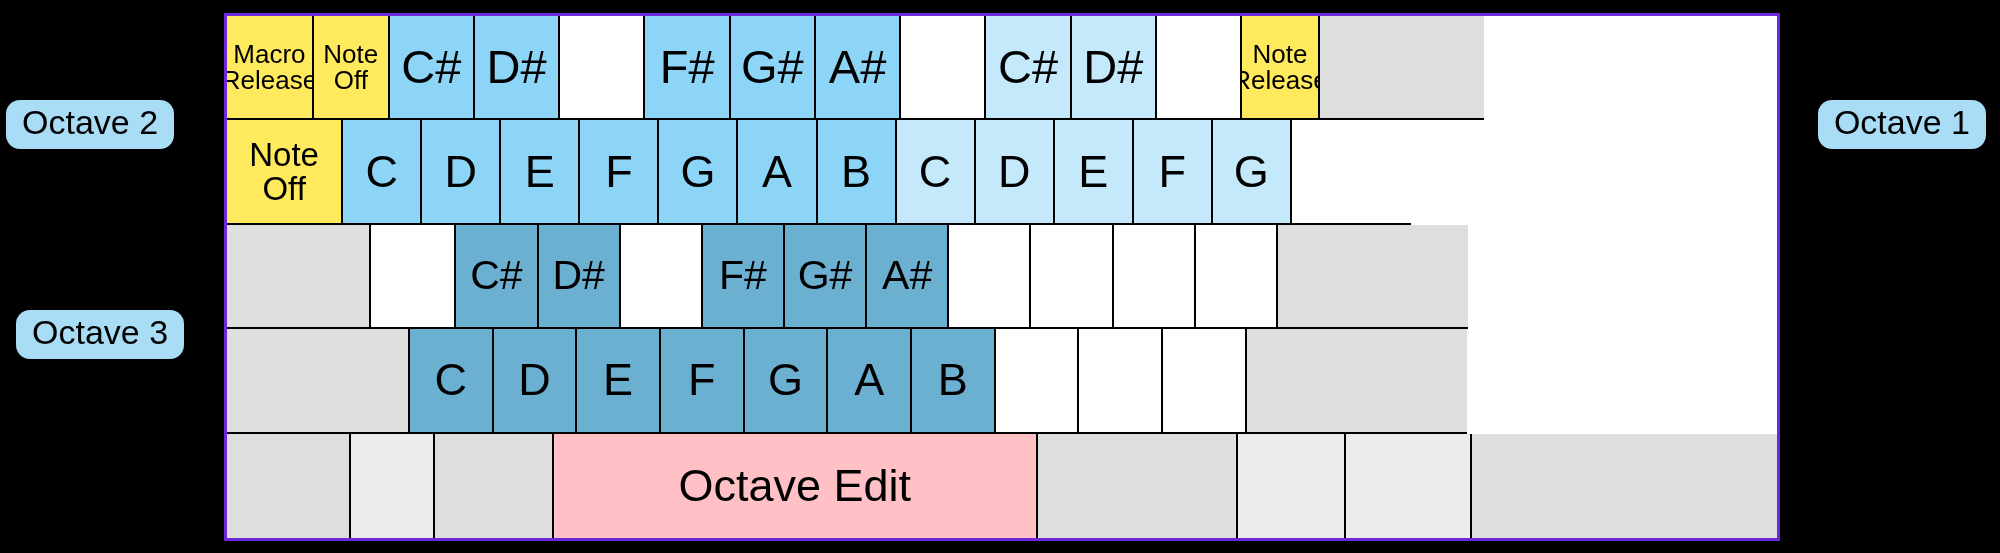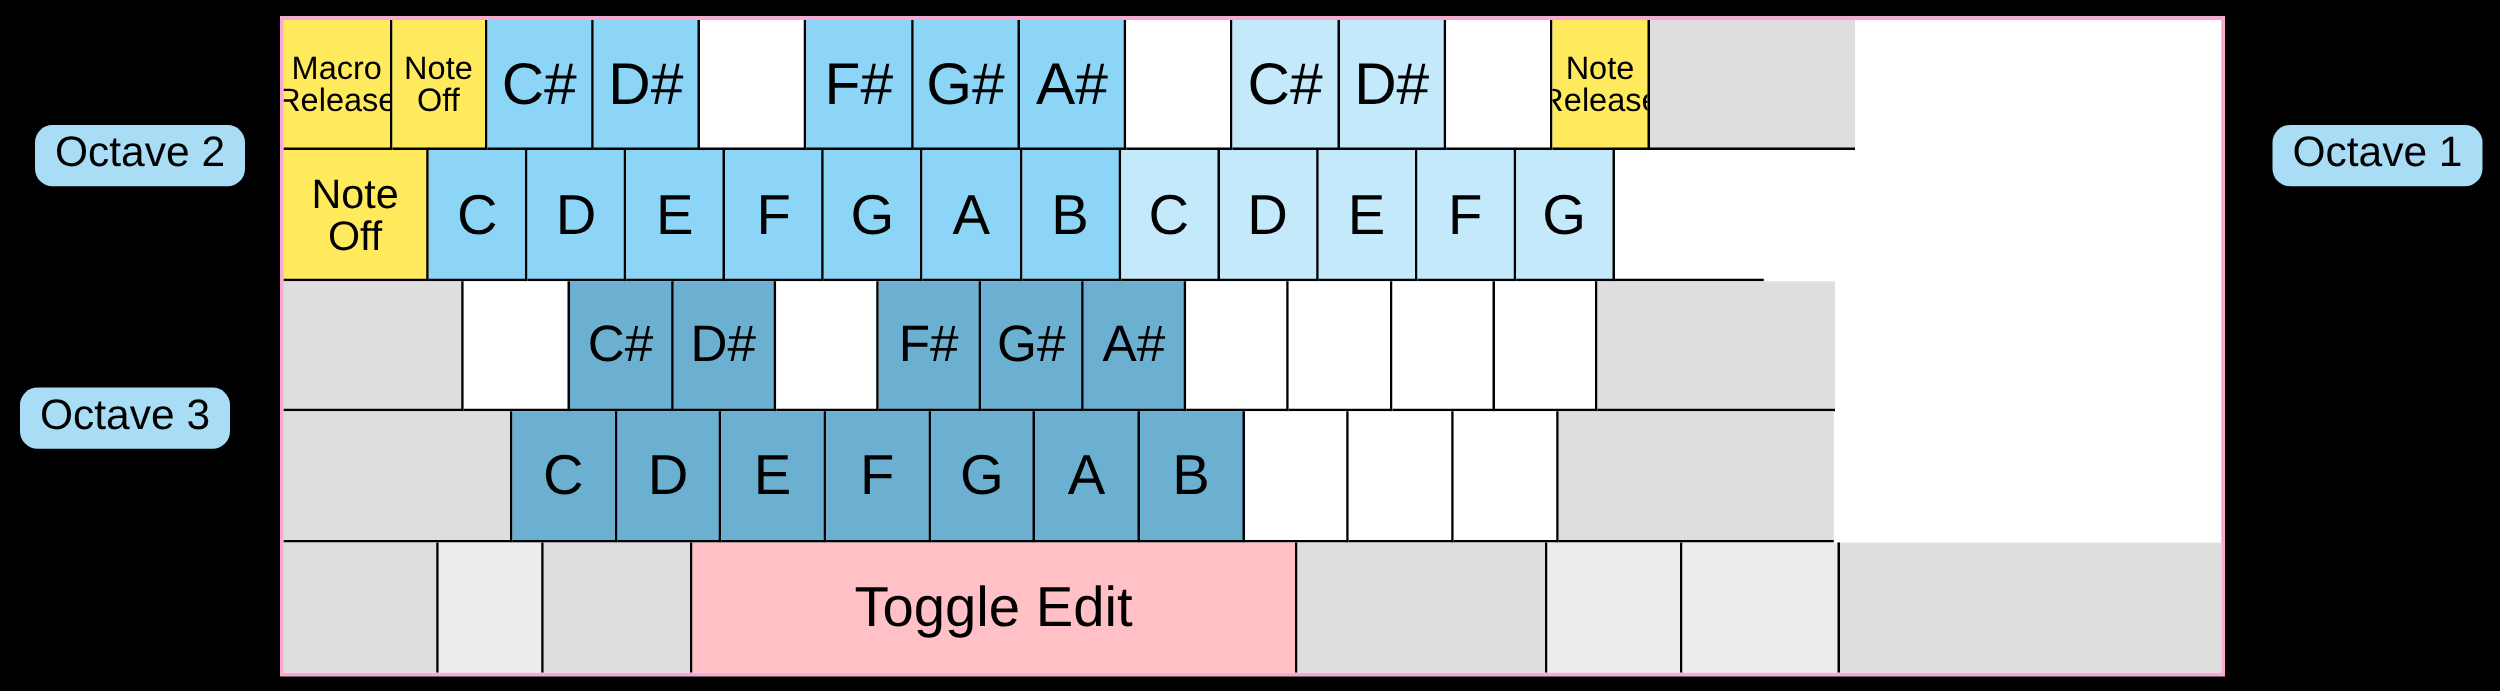--- a/index.html
+++ b/index.html
@@ -15,21 +15,21 @@
     background: #000000;
   }
 
   
   #keyboard {
     position: absolute;
     left: 224px;
     top: 13px;
     width: 1556px;
     height: 528px;
-    border: 3px solid #f9a8d4;
+    border: 3px solid #6d28d9;
     background: #ffffff;
   }
   .krow {
     display: flex;
     width: 100%;
     height: 20%;
   }
   .key {
     position: relative;
     border-right: 2.5px solid #000;
@@ -68,21 +68,21 @@
   .octave-badge {
     position: absolute;
     background: #a9dcf5;
     color: #000;
     border-radius: 14px;
     font-size: 34px;
     padding: 5px 16px 8px 16px;
     white-space: nowrap;
     line-height: 1.05;
   }
-  #octave2-badge { left: 28px;  top: 100px; }
+  #octave2-badge { left: 6px;  top: 100px; }
   #octave1-badge { left: 16px;  top: 310px; }
   #octave3-badge { right: 14px; top: 100px; }
 </style>
 </head>
 <body>
 
 <div id="stage">
 
   <div class="octave-badge" id="octave2-badge">Octave 2</div>
 
@@ -149,21 +149,21 @@
         <div class="key f-blue-d lbl-lg" style="width: 5.4%;">B</div>
         <div class="key f-white lbl-lg" style="width: 5.4%;"></div>
         <div class="key f-white lbl-lg" style="width: 5.4%;"></div>
         <div class="key f-white lbl-lg" style="width: 5.4%;"></div>
         <div class="key f-grey lbl-lg" style="width: 14.2%;"></div>
       </div>
       <div class="krow">
         <div class="key f-grey lbl-lg" style="width: 8%;"></div>
         <div class="key f-grey2 lbl-lg" style="width: 5.4%;"></div>
         <div class="key f-grey lbl-lg" style="width: 7.7%;"></div>
-        <div class="key f-pink lbl-lg" style="width: 31.2%;">Toggle Edit</div>
+        <div class="key f-pink lbl-lg" style="width: 31.2%;">Octave Edit</div>
         <div class="key f-grey lbl-lg" style="width: 12.9%;"></div>
         <div class="key f-grey2 lbl-lg" style="width: 7%;"></div>
         <div class="key f-grey2 lbl-lg" style="width: 8.1%;"></div>
         <div class="key f-grey lbl-lg" style="width: 19.7%;"></div>
       </div>
     </div>
 
 </div>
 
 </body></html>

